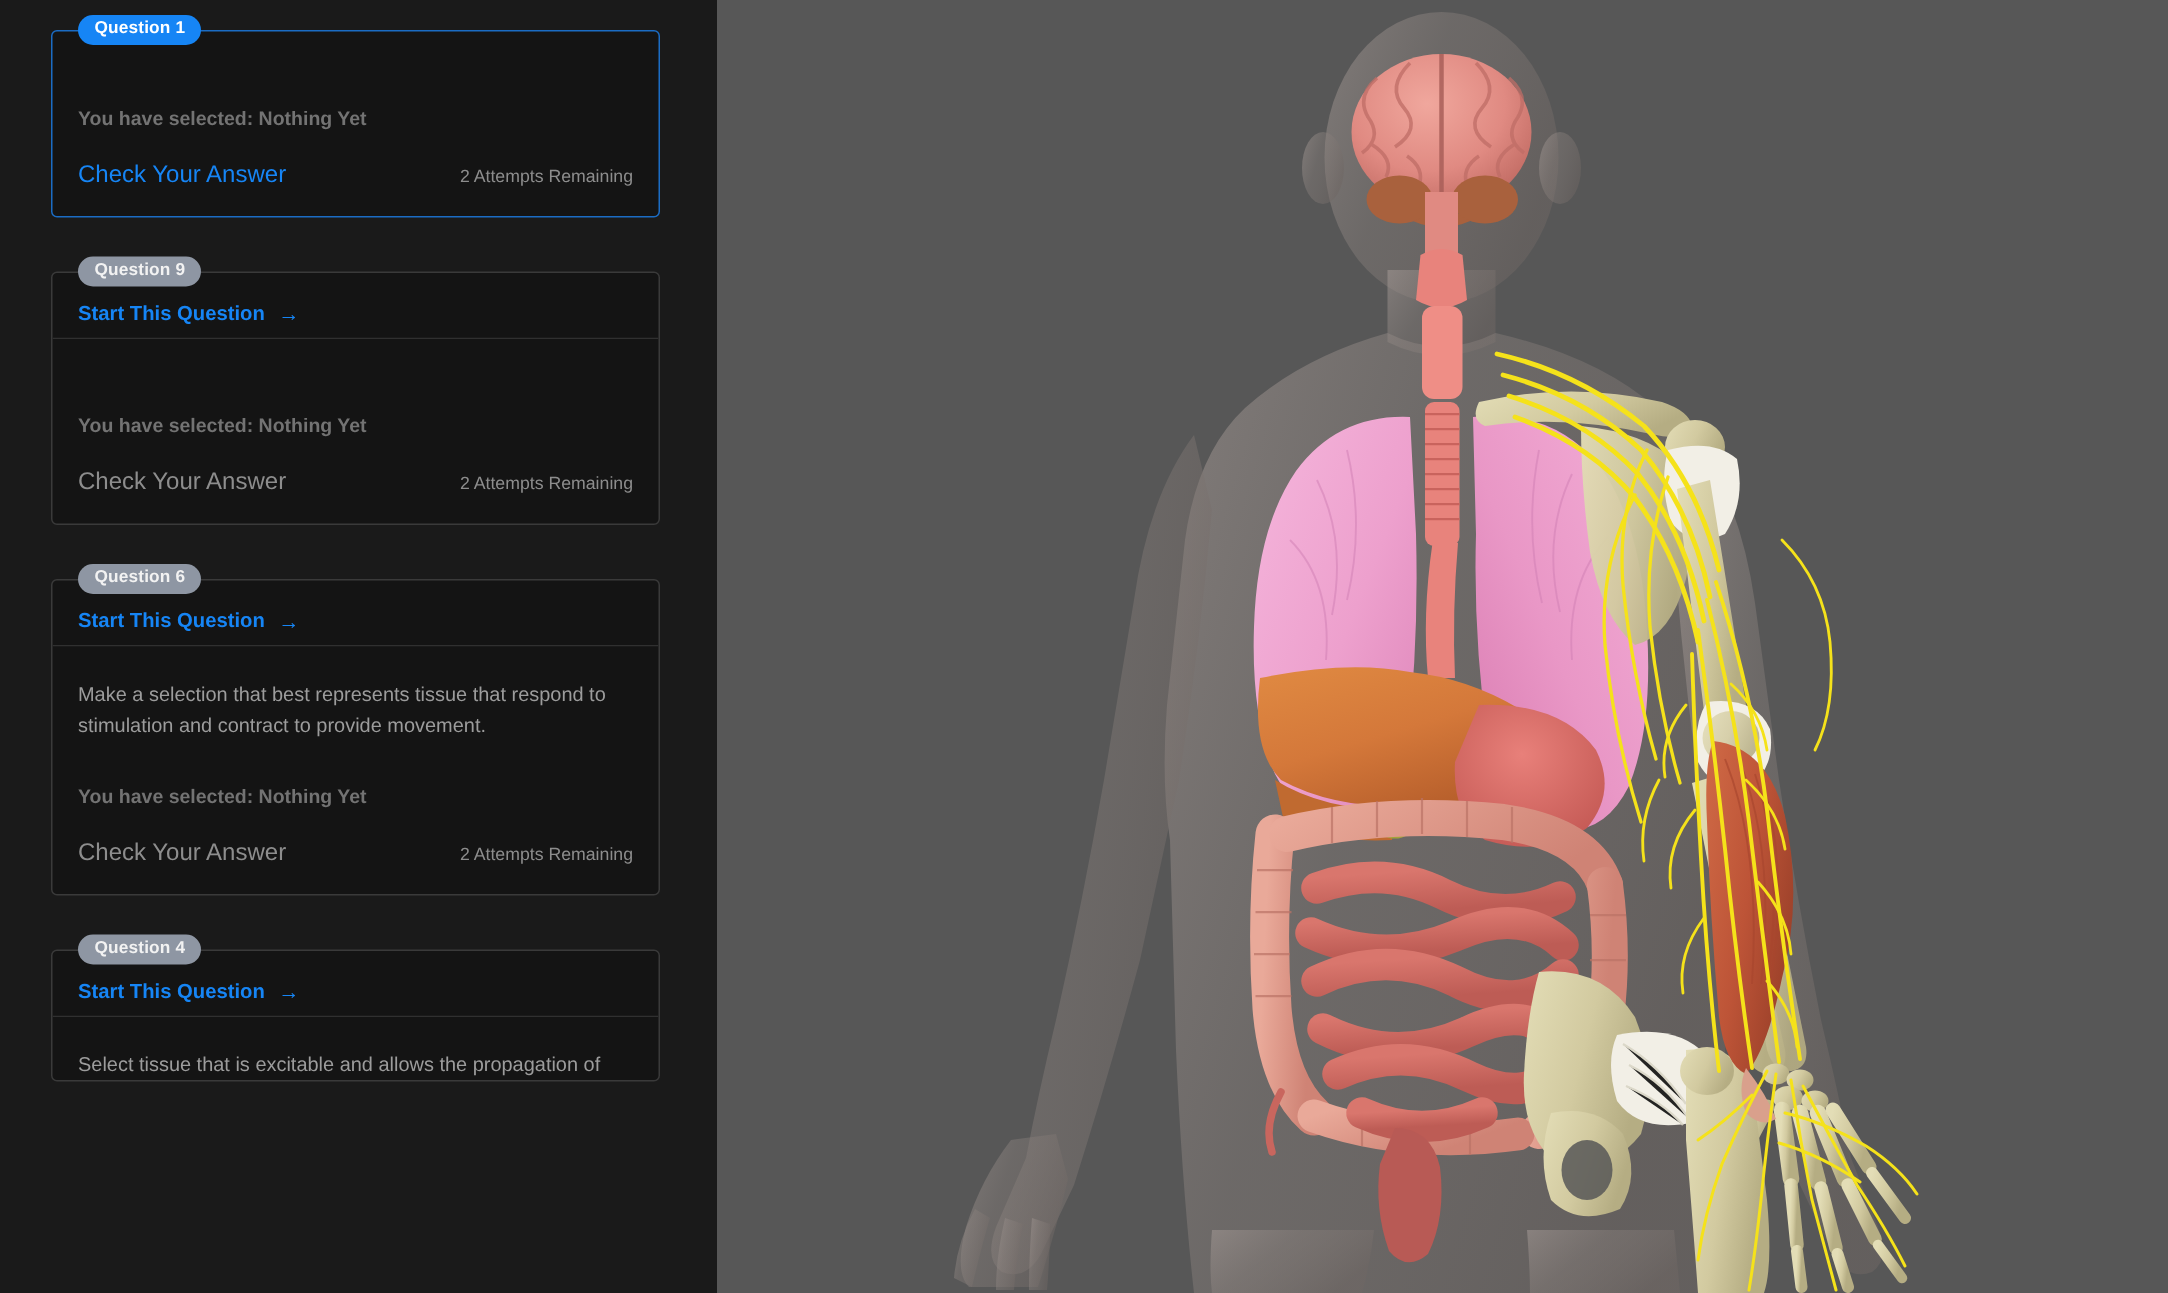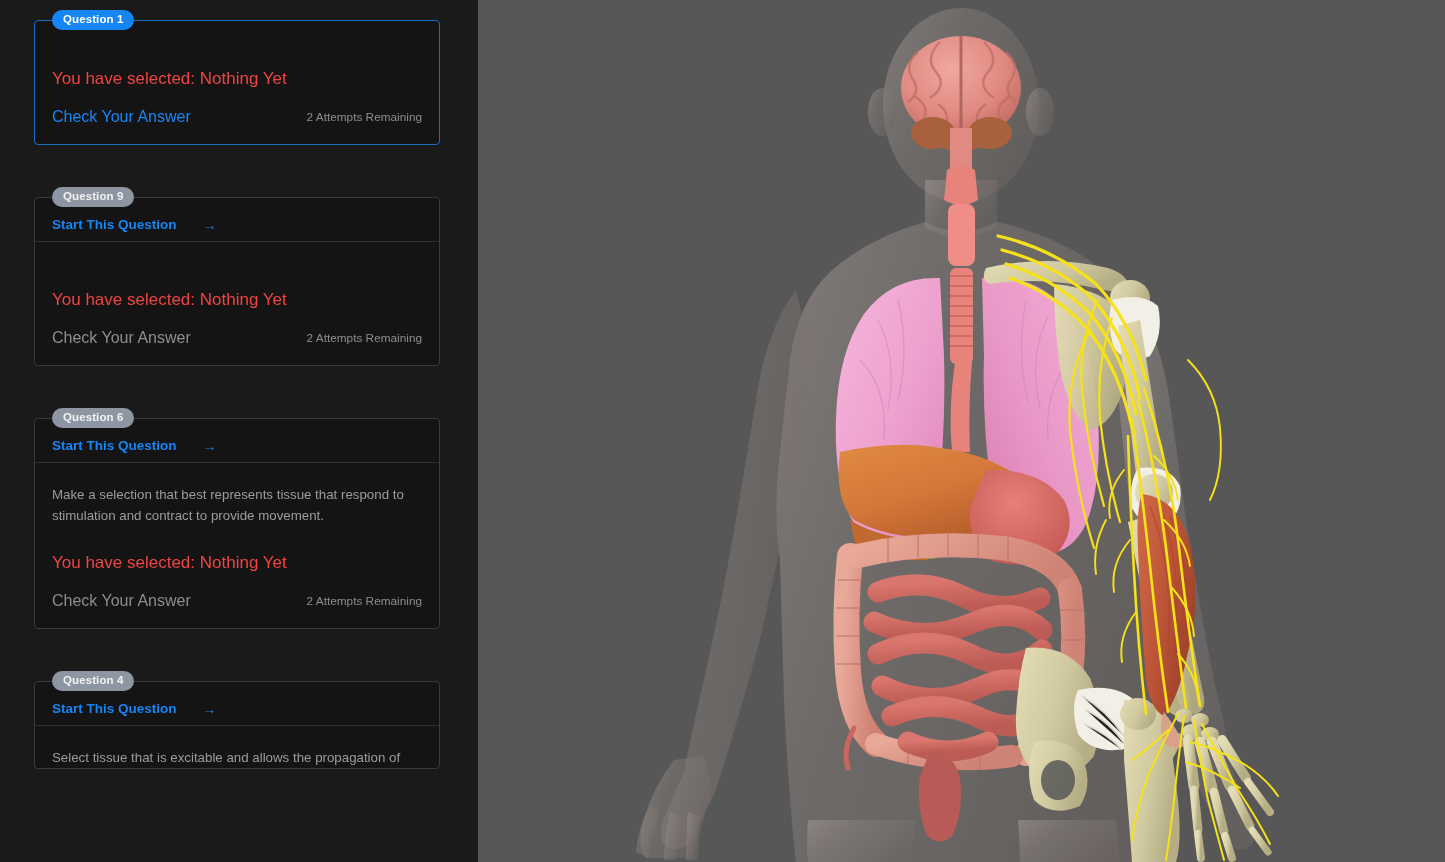--- a/index.html
+++ b/index.html
@@ -24,21 +24,21 @@
     width: 478px; height: 862px;
     padding: 20px 34px 0 34px;
   }
 
   .qcard {
     position: relative;
     width: 406px;
     background: #141414;
     border: 1px solid #3a3a3a;
     border-radius: 4px;
-    margin-bottom: 52px;
+    margin-bottom: 36px;
   }
   .qcard.active {
     border: 1px solid #1b6cc4;
     background: #141414;
   }
 
   
   .qbadge {
     position: absolute;
     top: -11px; left: 17px;
@@ -72,37 +72,37 @@
     color: #ffffff;
     line-height: 16px;
   }
   .qhead-link {
     font-size: 13.5px;
     color: #1685f5;
     font-weight: bold;
     line-height: 16px;
     display: inline-flex;
     align-items: center;
-    gap: 26px;
+    gap: 9px;
     cursor: pointer;
   }
   .arrow-icon { display: inline-block; font-size: 14px; line-height: 14px; color: #1685f5; }
 
   
   .qbody { padding: 21px 17px 0 17px; }
   .qprompt {
     font-size: 13.3px;
     line-height: 21px;
     color: #9c9c9c;
   }
   .qselected {
     margin-top: 28px;
-    font-size: 17px;
-    font-weight: normal;
-    color: #ef4444;
+    font-size: 13px;
+    font-weight: bold;
+    color: #737373;
     line-height: 17px;
   }
   .qfoot {
     display: flex;
     justify-content: space-between;
     align-items: center;
     padding: 21px 17px 18px 17px;
   }
   .check-link {
     font-size: 16px;

